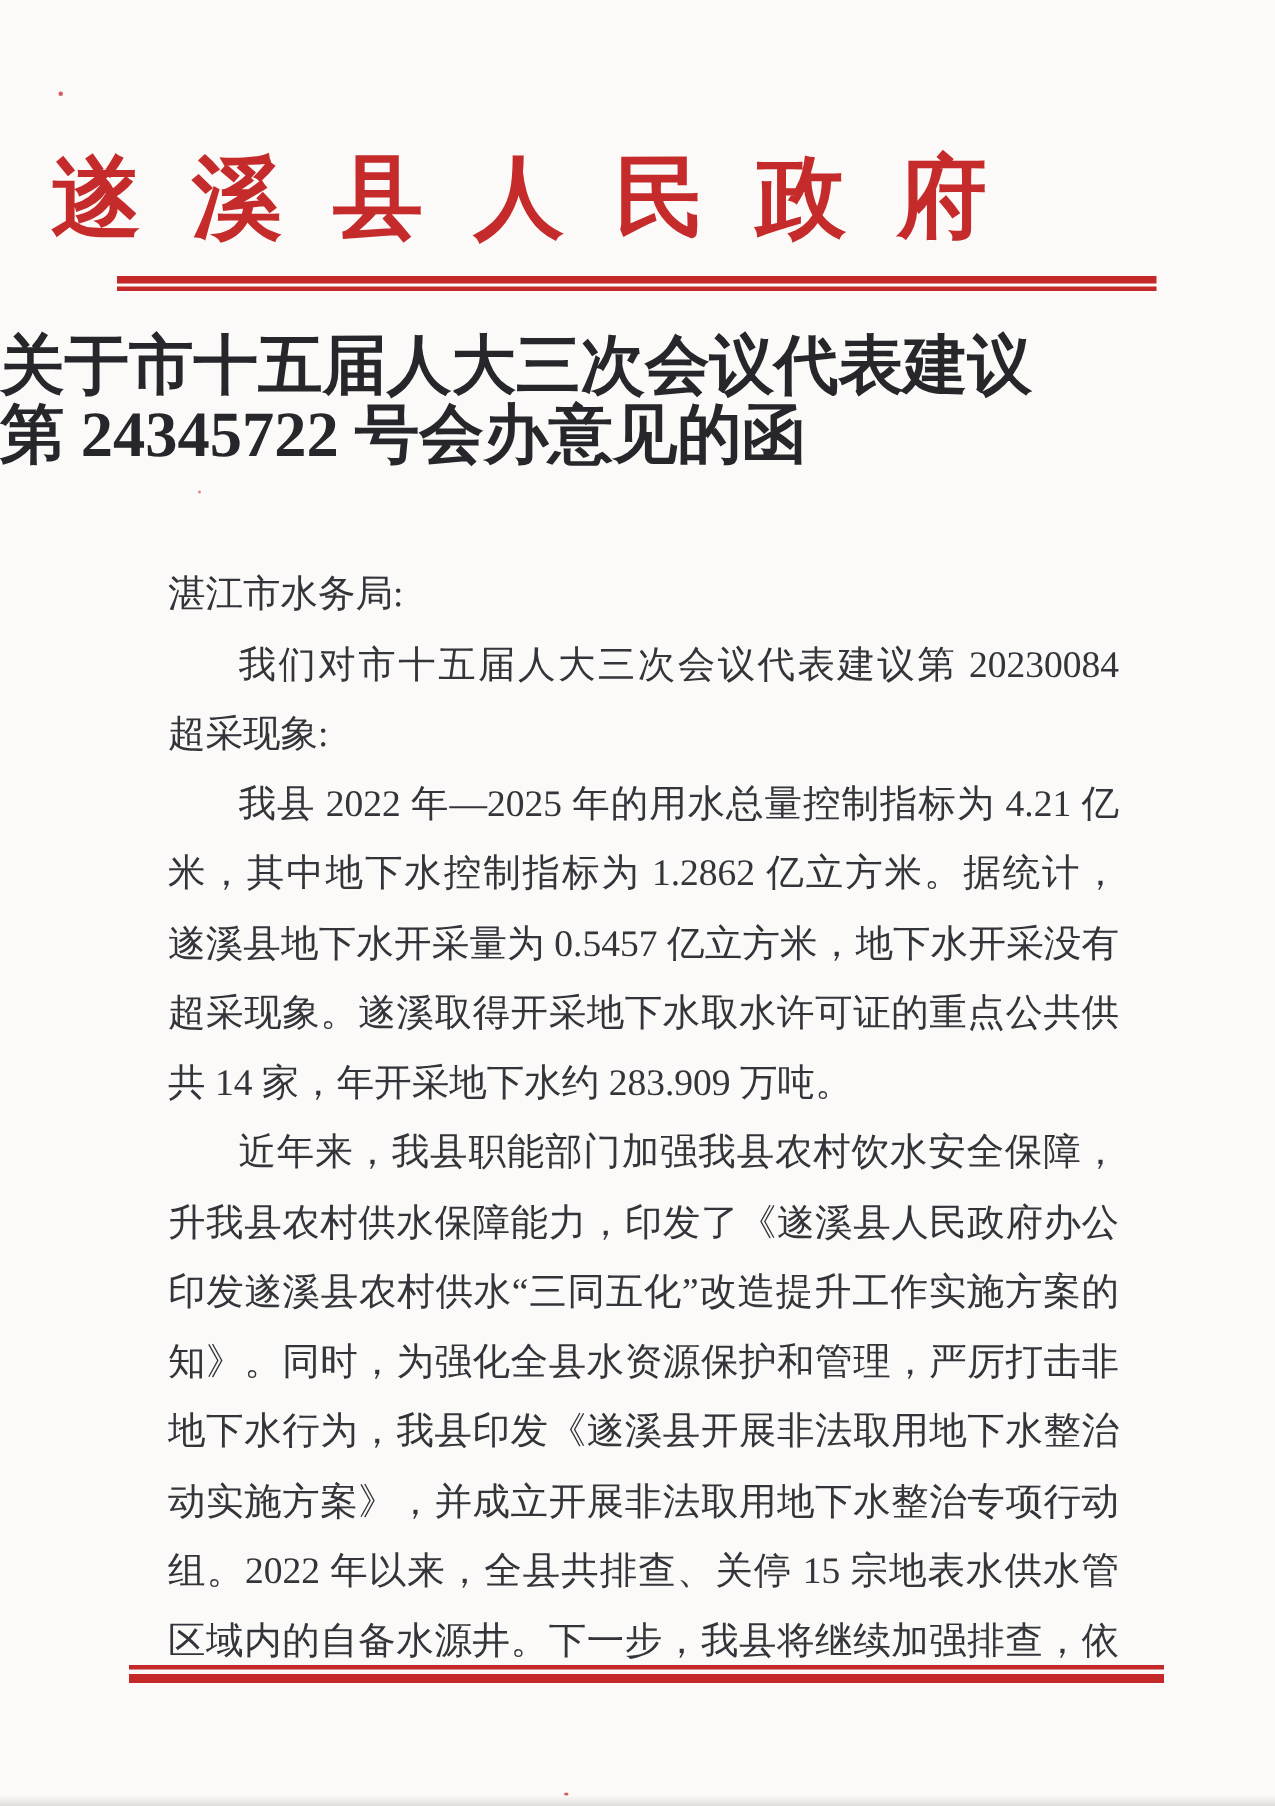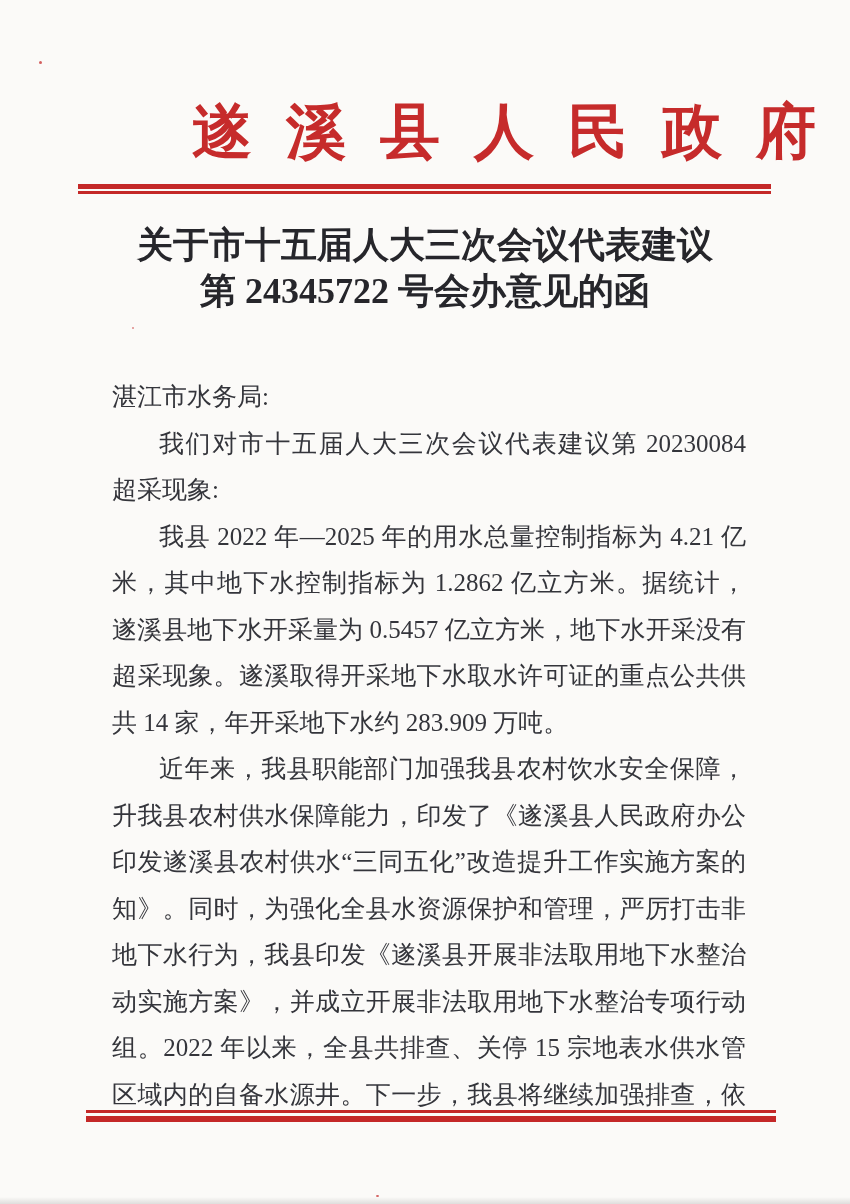--- a/index.html
+++ b/index.html
@@ -14,21 +14,21 @@
   .page{
     position:relative;
     width:850px;height:1204px;
     background:var(--paper);
     font-family:"Liberation Serif","DejaVu Serif",serif;
     overflow:hidden;
   }
   
   .letterhead{
     position:absolute;top:96px;left:0;right:0;
-    text-align:right;
+    text-align:left;
     font-size:60px;font-weight:bold;
     line-height:72px;
     color:var(--brand-red);
     letter-spacing:34px;text-indent:34px;
     white-space:nowrap;
   }
   
   .rule{position:absolute;box-sizing:content-box;}
   .rule-top{
     left:78px;top:184px;width:693px;height:2px;
@@ -36,22 +36,21 @@
     border-bottom:3px solid var(--rule-red);
   }
   .rule-bottom{
     left:86px;top:1110px;width:690px;height:3px;
     border-top:3px solid var(--rule-red);
     border-bottom:6px solid var(--rule-red);
   }
   
   .doc-title{
     position:absolute;top:222px;left:0;right:0;
-    text-align:center;
-    font-size:36px;font-weight:bold;
+    font-size:43px;font-weight:bold;
     line-height:46px;
     color:var(--title-ink);
   }
   
   .body-text{
     position:absolute;top:374px;left:112px;width:634px;
     font-size:25px;
     color:var(--body-ink);
   }
   .line{

